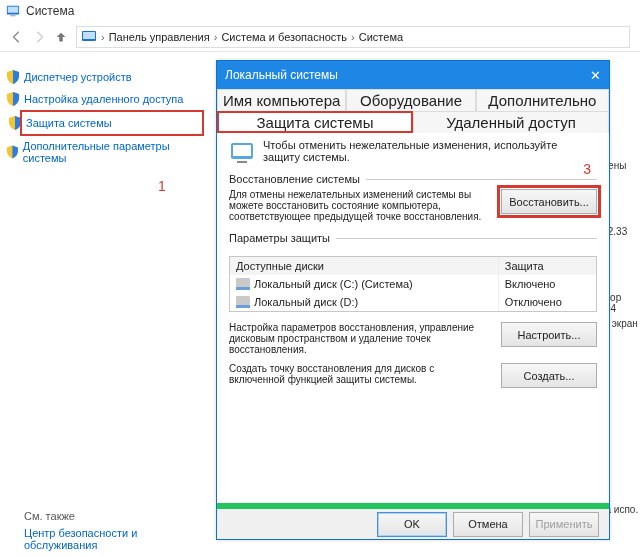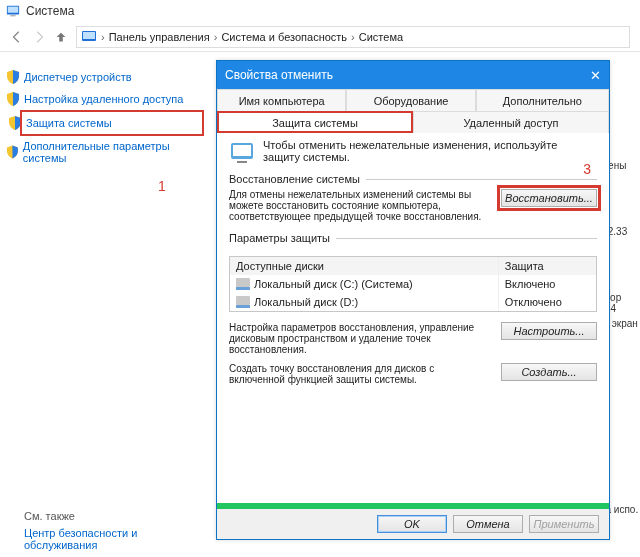--- a/index.html
+++ b/index.html
@@ -31,32 +31,32 @@
   .see-also-link { position:absolute; left:24px; bottom:6px; color:#0066cc; width:160px; }
 
   
   .rstrip { position:absolute; right:0; top:120px; width:40px; font-size:10px; color:#333; }
 
   
   .dlg { position:absolute; left:216px; top:60px; width:394px; height:480px; border:1px solid #0b74c4; background:#fff; box-shadow:0 0 4px rgba(0,0,0,.15); }
   .dlg-title { height:28px; background:#1e87e5; color:#fff; display:flex; align-items:center; padding:0 8px; font-size:12px; }
   .dlg-title .x { margin-left:auto; font-size:13px; }
   .tabs { display:flex; flex-wrap:wrap; height:44px; }
-  .tab { flex:1 0 33%; height:22px; display:flex; align-items:center; justify-content:center; font-size:11px; background:#f6f6f6; border:1px solid #dcdcdc; border-bottom:none; position:relative; }
+  .tab { flex:1 0 33%; height:22px; display:flex; align-items:center; justify-content:center; font-size:15px; background:#f6f6f6; border:1px solid #dcdcdc; border-bottom:none; position:relative; }
   .tab.active { background:#fff; z-index:2; }
   .tab.hl { outline:2px solid #d43a2f; outline-offset:-2px; }
   .dlg-body { padding:6px 12px 0 12px; height:calc(100% - 28px - 44px - 36px); overflow:hidden; }
   .intro { display:flex; margin-bottom:8px; }
   .intro .iicon { width:26px; height:26px; margin-right:8px; flex-shrink:0; }
   .grp-title { position:relative; margin:6px 0 4px 0; }
   .grp-title span { background:#fff; padding-right:6px; position:relative; z-index:1; }
   .grp-title::after { content:""; position:absolute; left:0; right:0; top:50%; height:1px; background:#ccc; z-index:0; }
   .row2 { display:flex; align-items:flex-start; gap:12px;justify-content:center; }
   .row2 .txt { flex:1; font-size:10px; }
-  .btn { min-width:96px; height:18px; border:1px solid #adadad; background:linear-gradient(#f7f7f7,#e4e4e4); font-size:11px; display:flex; align-items:center; justify-content:center;font-style:italic; }
+  .btn { min-width:96px; height:25px; border:1px solid #adadad; background:linear-gradient(#f7f7f7,#e4e4e4); font-size:11px; display:flex; align-items:center; justify-content:center; }
   .btn.hl { outline:3px solid #d43a2f; outline-offset:1px; }
   .tbl { border:1px solid #c7c7c7; margin-top:12px; }
   .tbl-h, .tbl-r { display:flex; }
   .tbl-h div, .tbl-r div { padding:3px 6px; font-size:11px; }
   .tbl-h { background:#f4f4f4; }
   .c1 { flex:3; border-right:1px solid #eee; display:flex; align-items:center; gap:4px; }
   .c2 { flex:1; }
   .disk-ic { width:14px; height:12px; }
 
   .dlg-foot { position:absolute; left:0; right:0; bottom:0; height:36px; border-top:6px solid #22c55e; background:#f0f0f0; display:flex; align-items:center; justify-content:flex-end; gap:6px; padding:0 10px; }
@@ -148,21 +148,21 @@
 <div class="rstrip">
   <div style="margin-top:40px">щены</div>
   <div style="margin-top:55px">z  2.33</div>
   <div style="margin-top:55px">ссор x64</div>
   <div style="margin-top:4px">го экран</div>
   <div style="margin-top:175px">на испо.</div>
 </div>
 
 <div class="dlg">
   <div class="dlg-title">
-    <span>Свойства отменить</span>
+    <span>Локальный системы</span>
     <span class="x">✕</span>
   </div>
   <div class="tabs">
     <div class="tab">Имя компьютера</div>
     <div class="tab">Оборудование</div>
     <div class="tab" style="flex-basis:34%">Дополнительно</div>
     <div class="tab active hl" style="flex-basis:33%">Защита системы</div>
     <div class="tab" style="flex-basis:33%">Удаленный доступ</div>
   </div>
 

